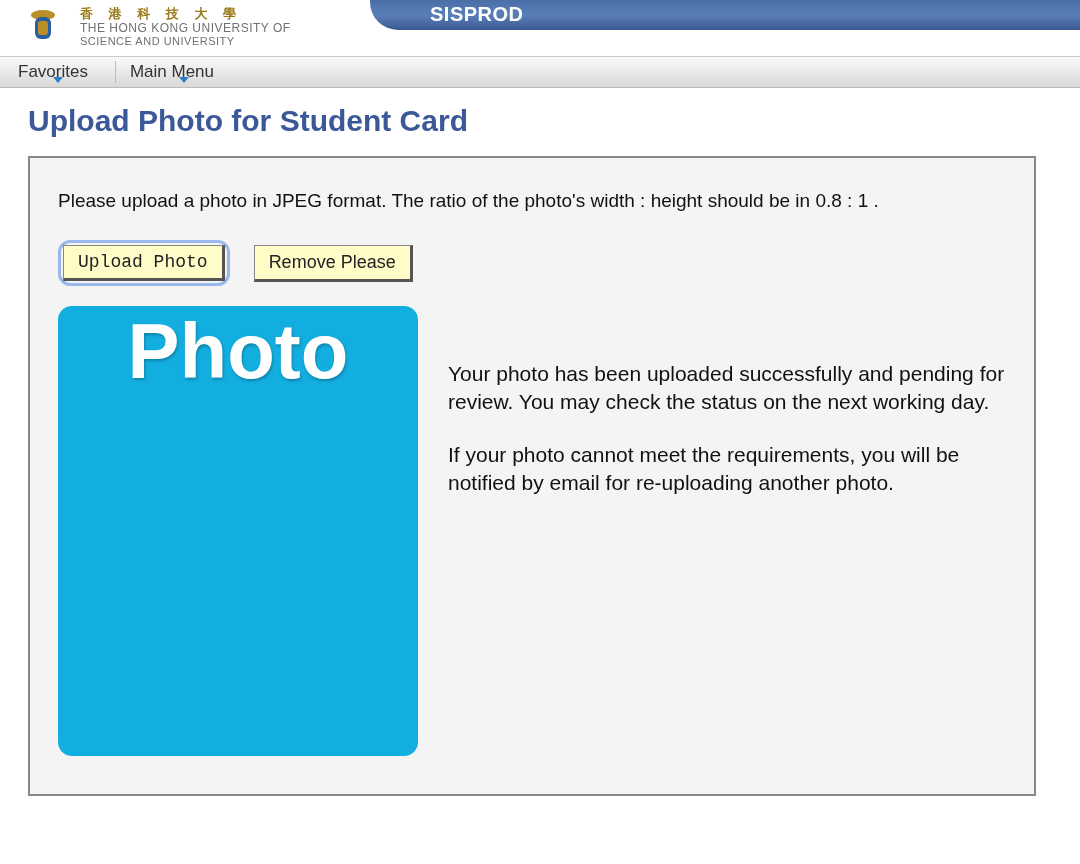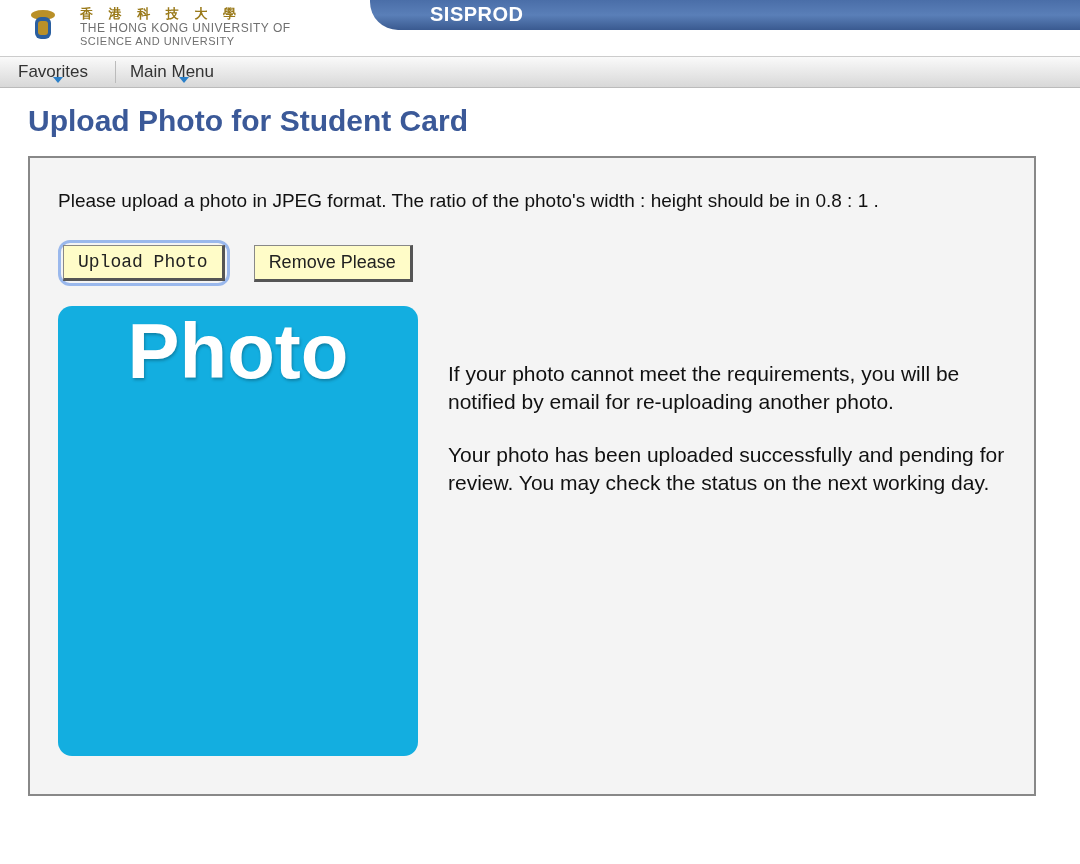--- a/index.html
+++ b/index.html
@@ -232,18 +232,18 @@
         <button class="btn">Upload Photo</button>
       </span>
       <button class="btn">Remove Please</button>
     </div>
 
     <div class="content-row">
       <div class="photo-box">
         <div class="photo-label">Photo</div>
       </div>
       <div class="status-text">
+        <p>Your photo has been uploaded successfully and pending for review. You may check the status on the next working day.</p>
         <p>If your photo cannot meet the requirements, you will be notified by email for re-uploading another photo.</p>
-        <p>Your photo has been uploaded successfully and pending for review. You may check the status on the next working day.</p>
       </div>
     </div>
   </div>
 </div>
 
 </body></html>

